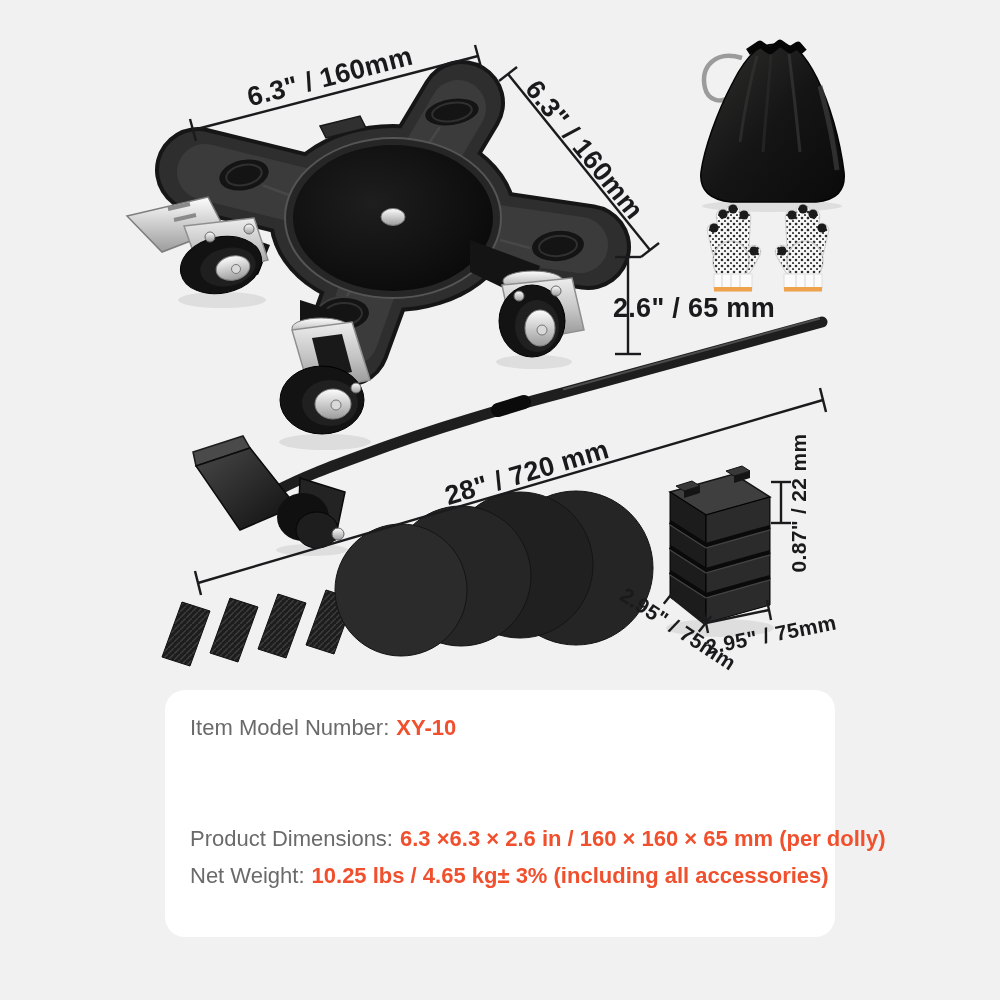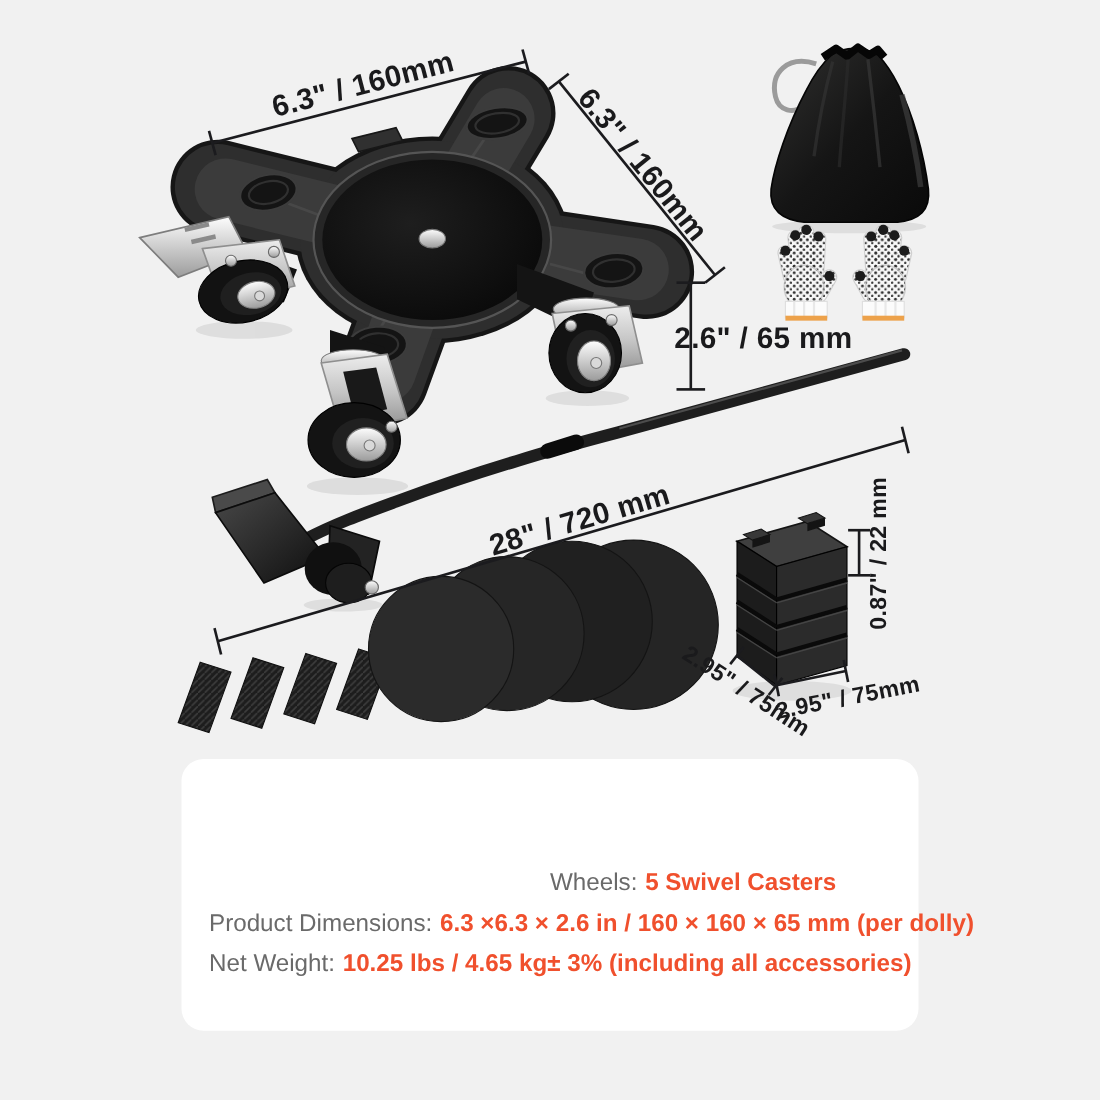--- a/index.html
+++ b/index.html
@@ -306,23 +306,23 @@
   <div class="dim" style="left:330px;top:77px;--r:-14.5deg">6.3" / 160mm</div>
   <div class="dim" style="left:584px;top:150px;--r:51deg">6.3" / 160mm</div>
   <div class="dim" style="left:694px;top:308px">2.6" / 65 mm</div>
   <div class="dim" style="left:527px;top:473px;--r:-16.5deg">28" / 720 mm</div>
   <div class="dim small" style="left:799px;top:503px;--r:-90deg">0.87" / 22 mm</div>
   <div class="dim small" style="left:678px;top:629px;--r:33deg">2.95" / 75mm</div>
   <div class="dim small" style="left:771px;top:635px;--r:-11deg">2.95" / 75mm</div>
 
   <div class="panel">
     <div class="row" style="top:25px">
+      <span><span class="lbl">Item Model Number:</span><span class="val">XY-10</span></span>
     </div>
     <div class="row" style="top:99px">
-      <span class="pair2" style="left:310px"><span class="lbl">Wheels:</span><span class="val">5 Swivel Casters</span></span>
     </div>
     <div class="row" style="top:136px">
       <span><span class="lbl">Product Dimensions:</span><span class="val">6.3 ×6.3 × 2.6 in / 160 × 160 × 65 mm (per dolly)</span></span>
     </div>
     <div class="row" style="top:173px">
       <span><span class="lbl">Net Weight:</span><span class="val">10.25 lbs / 4.65 kg± 3% (including all accessories)</span></span>
     </div>
   </div>
 
 </div>

